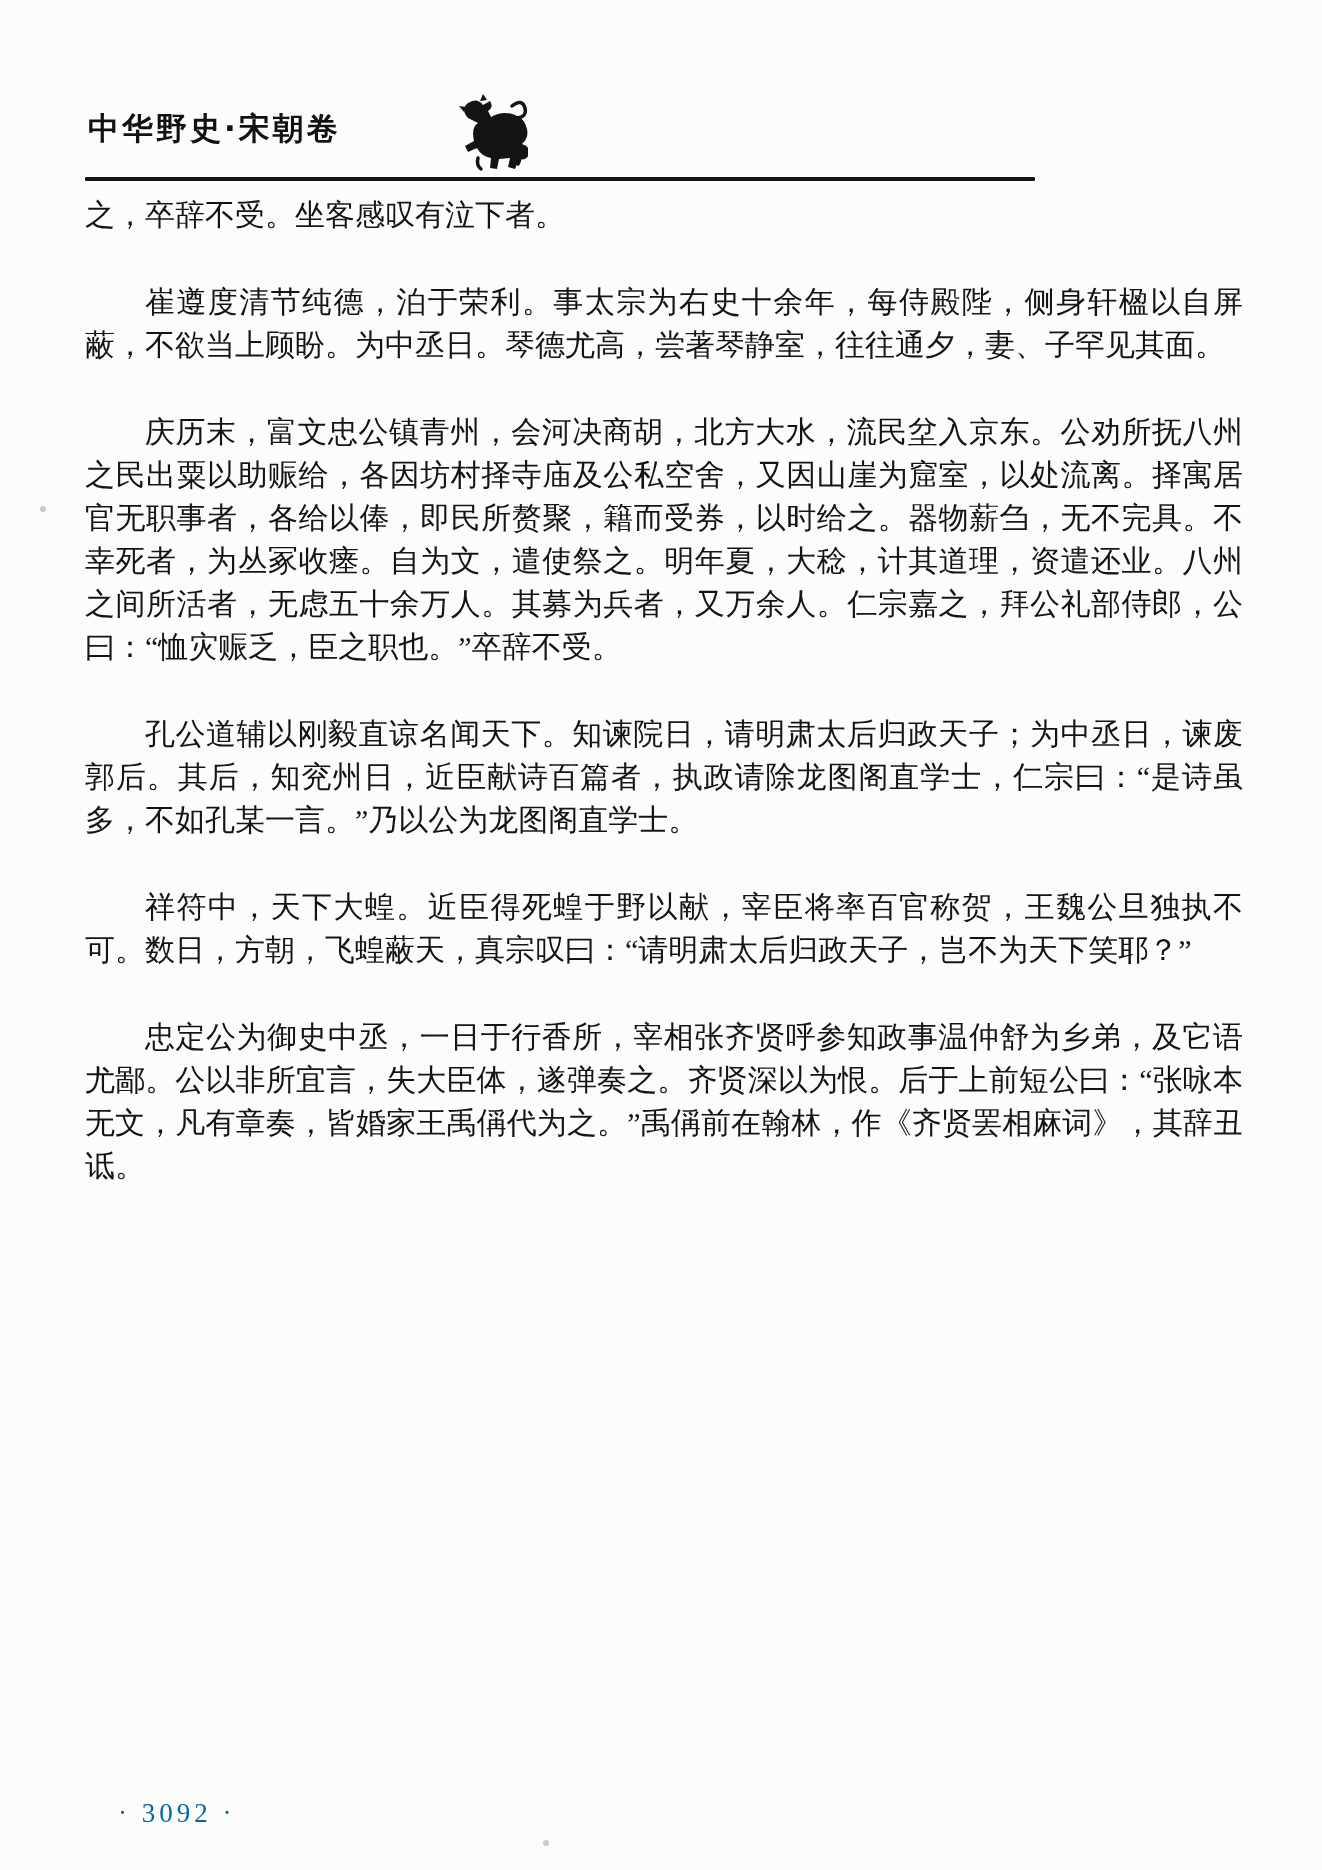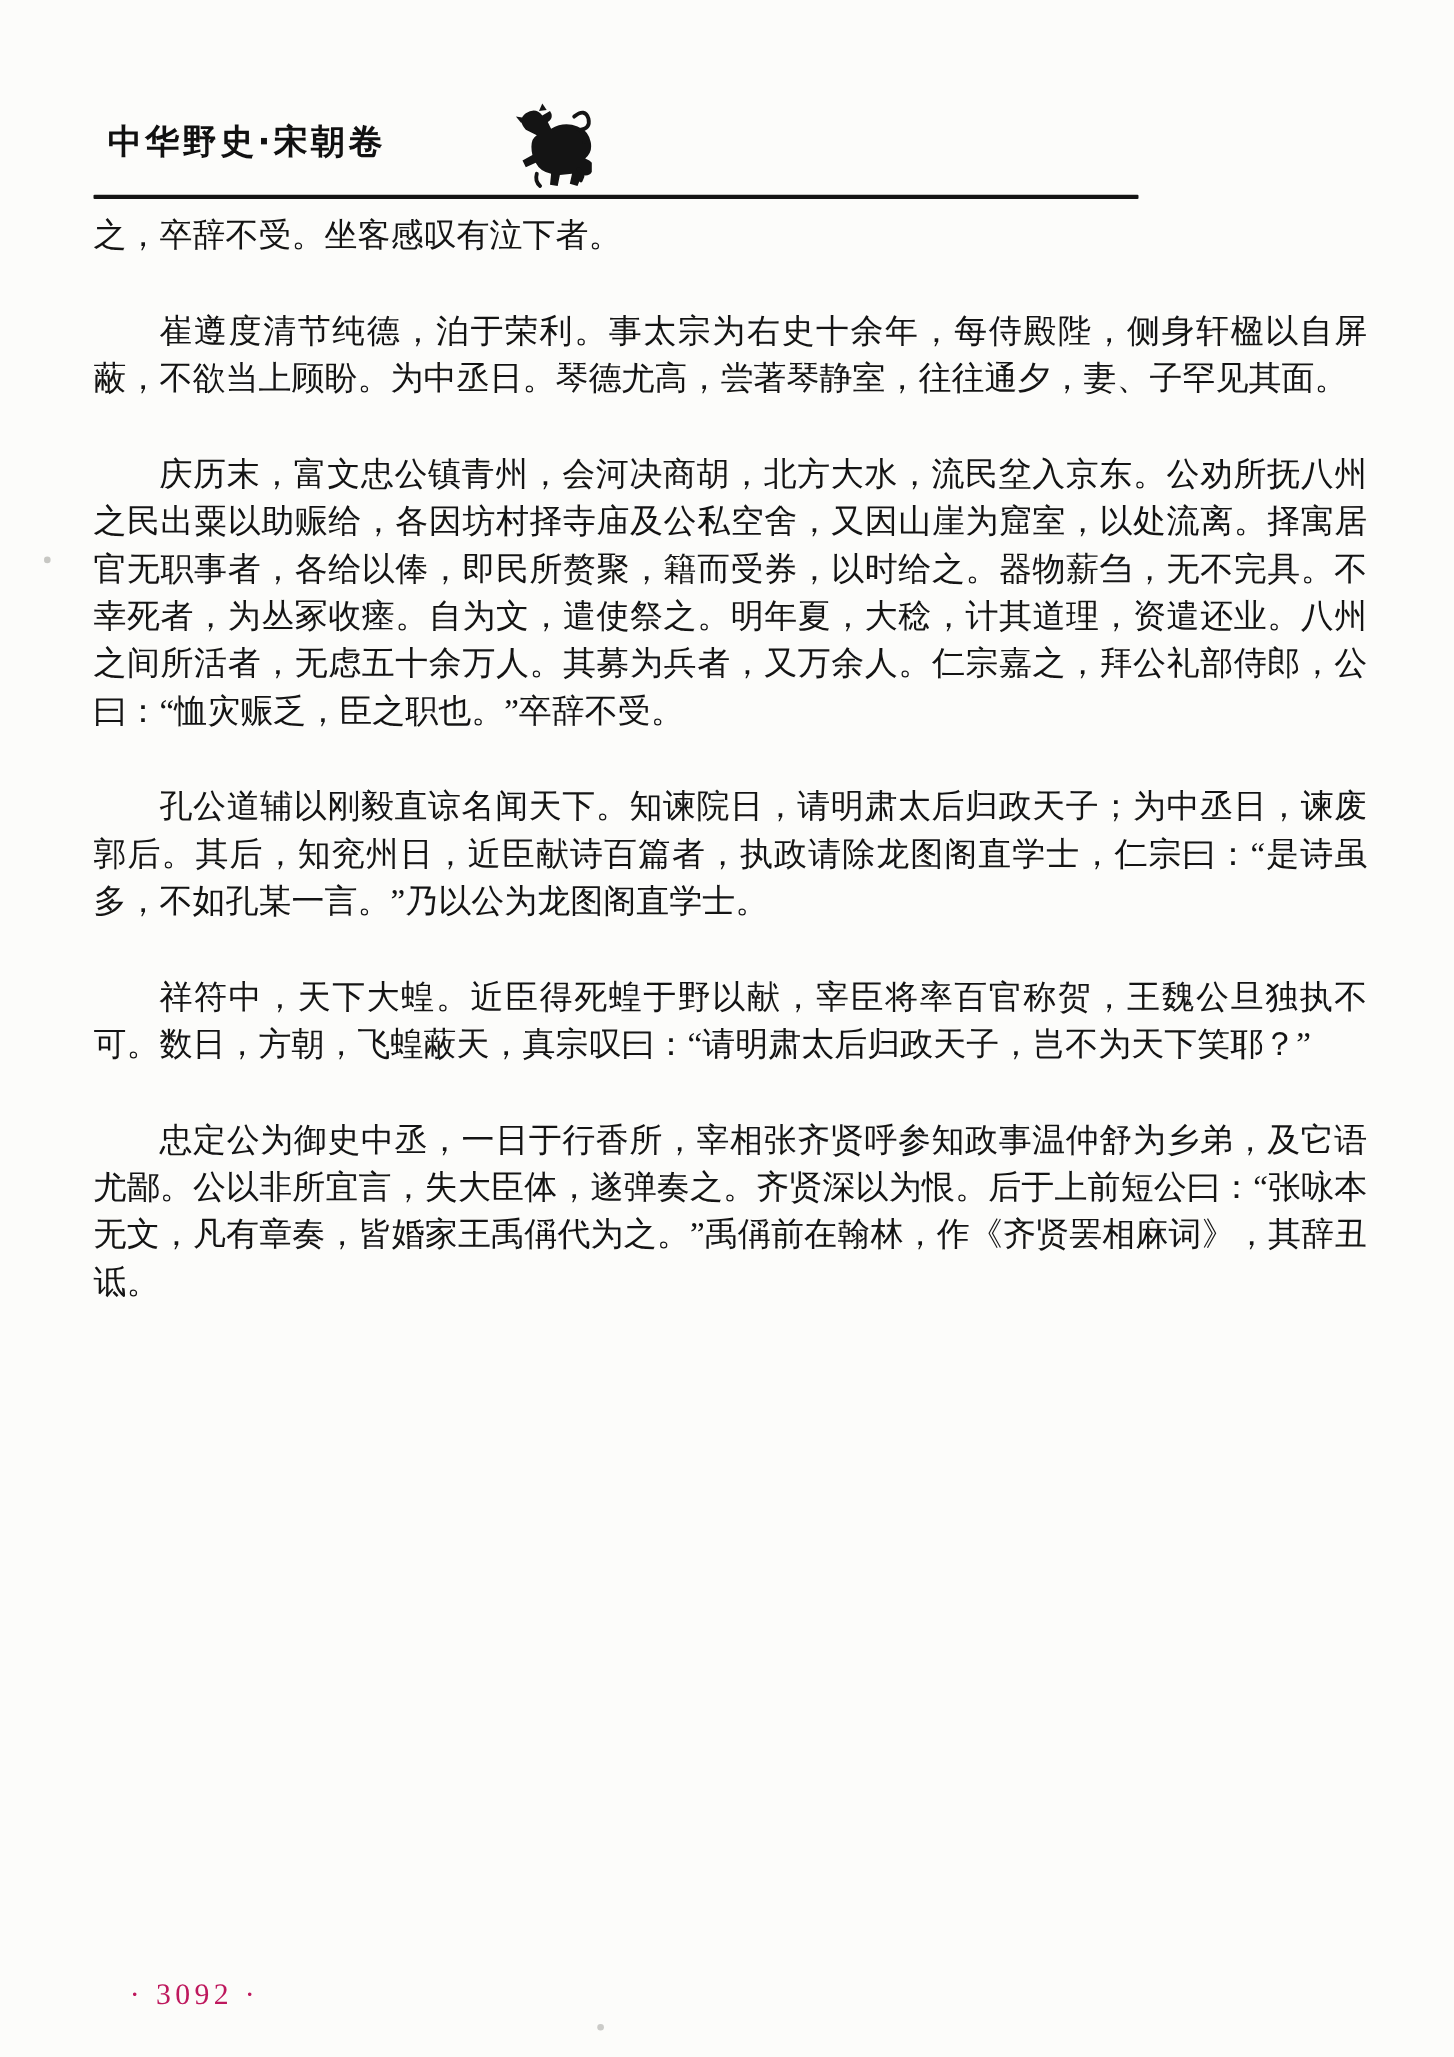--- a/index.html
+++ b/index.html
@@ -16,21 +16,20 @@
     overflow: hidden;
     color: #161616;
   }
   
   .running-head {
     position: absolute;
     left: 88px;
     top: 104px;
     width: 950px;
     height: 72px;
-    margin-left: 10px;
   }
   .book-title {
     position: absolute;
     left: 0;
     top: 4px;
     font-family: "DejaVu Sans", "Liberation Sans", sans-serif;
     font-weight: 700;
     font-size: 31px;
     letter-spacing: 3px;
     color: #111;
@@ -73,21 +72,21 @@
     text-indent: 0;
   }
   
   .page-footer {
     position: absolute;
     left: 118px;
     top: 1798px;
     font-family: "Liberation Serif", "DejaVu Serif", serif;
     font-size: 27px;
     letter-spacing: 4px;
-    color: #be185d;
+    color: #0369a1;
     white-space: nowrap;
   }
   
   .speck {
     position: absolute;
     background: #9a9a96;
     border-radius: 50%;
   }
   .speck-left   { left: 40px;  top: 506px;  width: 6px; height: 6px; opacity: .55; }
   .speck-bottom { left: 543px; top: 1840px; width: 6px; height: 6px; opacity: .5; }

